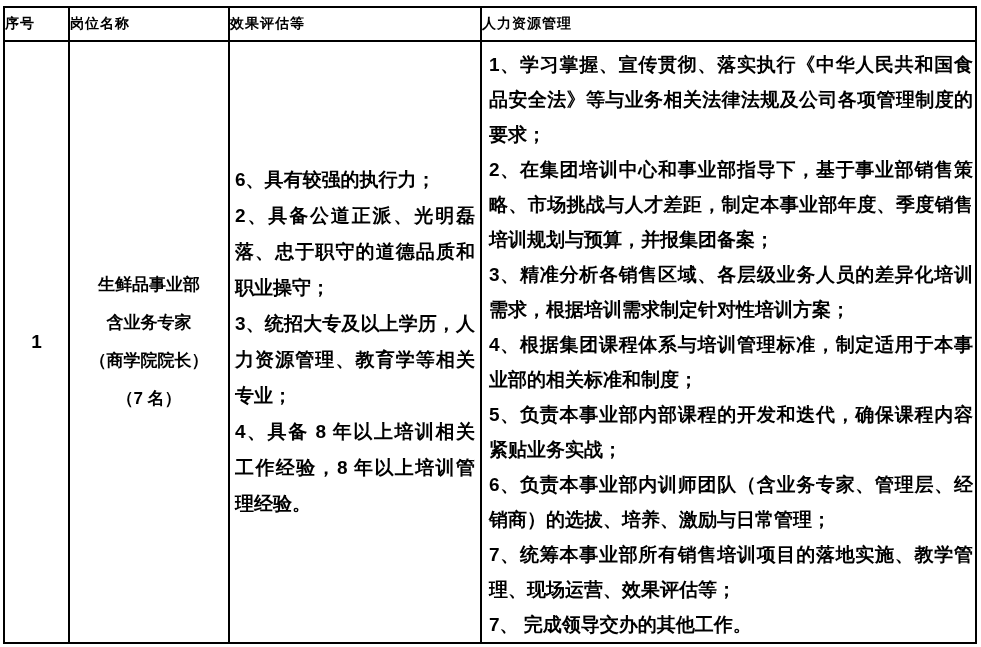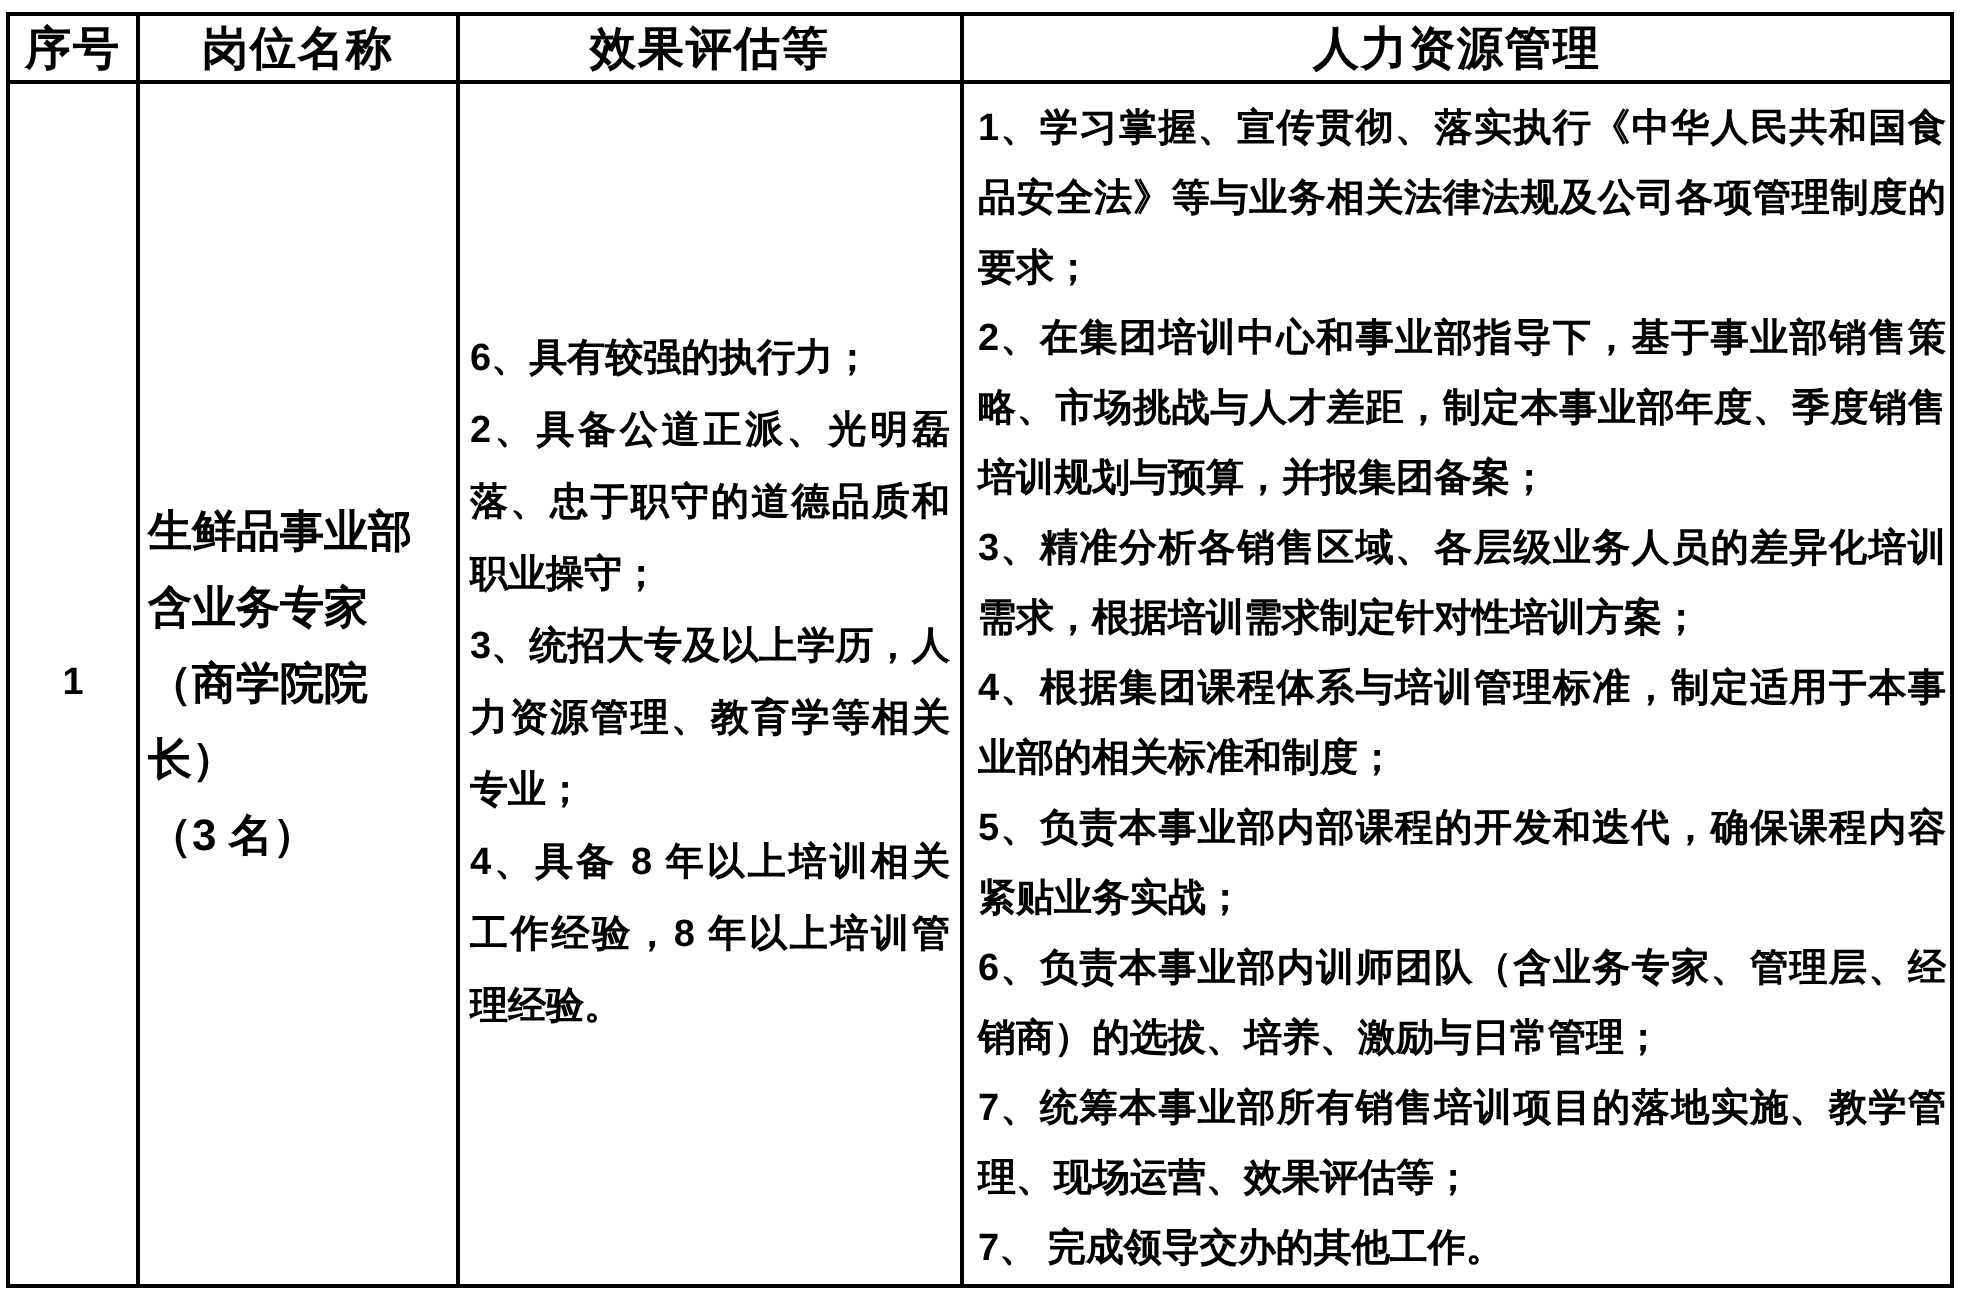--- a/index.html
+++ b/index.html
@@ -25,36 +25,36 @@
     table-layout: fixed;
   }
   table.job-table th,
   table.job-table td {
     border: 2px solid #000000;
     box-sizing: border-box;
     font-weight: bold;
   }
   th.hdr {
     height: 34px;
-    font-size: 23px;
-    text-align: center;
+    font-size: 14px;
+    text-align: left;
     vertical-align: middle;
     padding: 0;
     letter-spacing: 1px;
   }
   td.c-num {
     text-align: center;
     vertical-align: middle;
     font-size: 19px;
     height: 597px;
   }
   td.c-pos {
-    text-align: left;
+    text-align: center;
     vertical-align: middle;
-    font-size: 22px;
+    font-size: 17px;
     line-height: 38px;
     padding: 0 4px;
   }
   td.c-cond {
     vertical-align: middle;
     font-size: 19px;
     line-height: 36px;
     padding: 0 5px;
     text-align: justify;
     text-justify: inter-ideograph;
@@ -90,21 +90,21 @@
       <th class="hdr">人力资源管理</th>
     </tr>
   </thead>
   <tbody>
     <tr>
       <td class="c-num">1</td>
       <td class="c-pos">
         <p class="line">生鲜品事业部</p>
         <p class="line">含业务专家</p>
         <p class="line">（商学院院长）</p>
-        <p class="line">（3 名）</p>
+        <p class="line">（7 名）</p>
       </td>
       <td class="c-cond">
         <p class="line">6、具有较强的执行力；</p>
         <p class="line">2、具备公道正派、光明磊落、忠于职守的道德品质和职业操守；</p>
         <p class="line">3、统招大专及以上学历，人力资源管理、教育学等相关专业；</p>
         <p class="line">4、具备 8 年以上培训相关工作经验，8 年以上培训管理经验。</p>
       </td>
       <td class="c-resp">
         <p class="line">1、学习掌握、宣传贯彻、落实执行《中华人民共和国食品安全法》等与业务相关法律法规及公司各项管理制度的要求；</p>
         <p class="line">2、在集团培训中心和事业部指导下，基于事业部销售策略、市场挑战与人才差距，制定本事业部年度、季度销售培训规划与预算，并报集团备案；</p>

